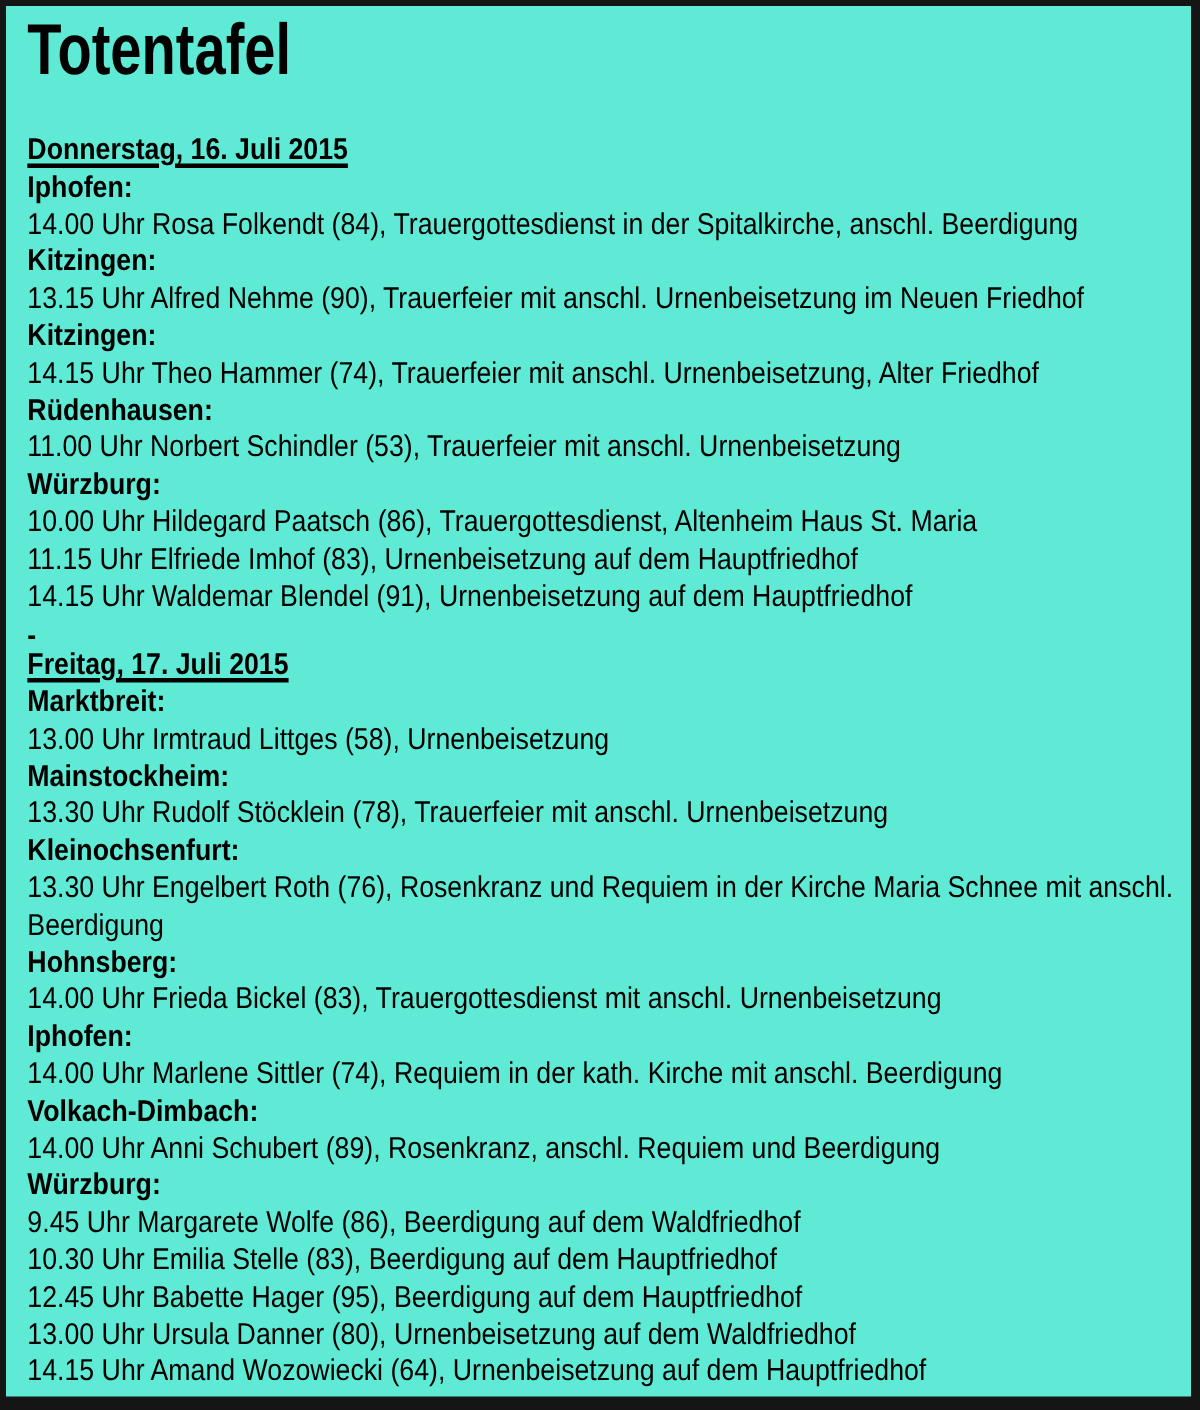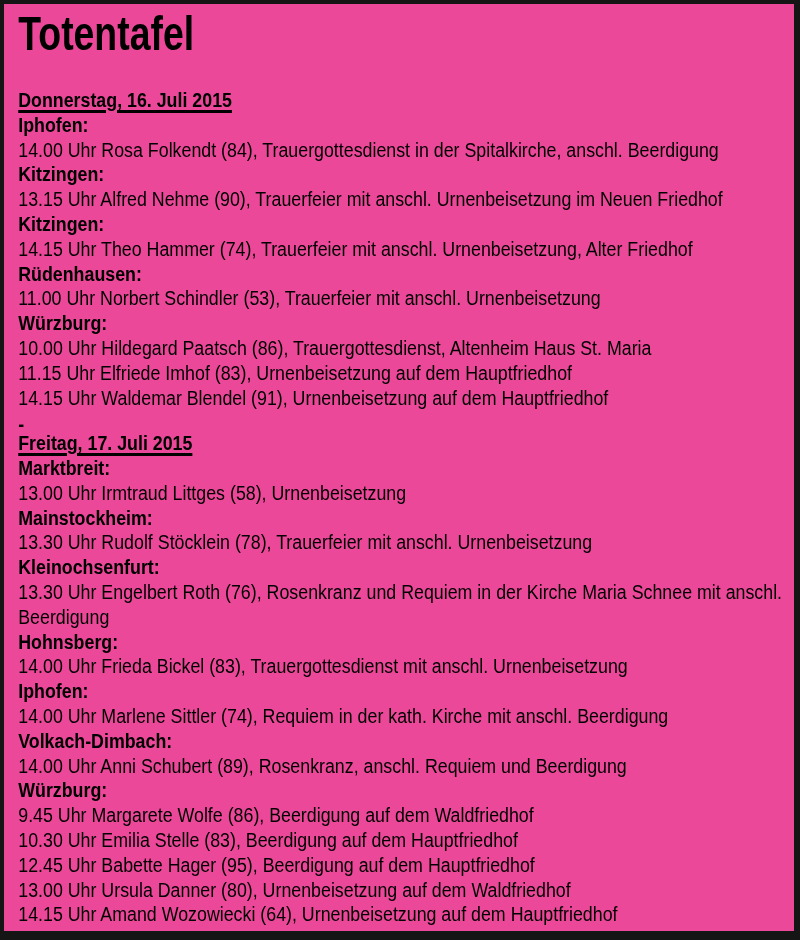--- a/index.html
+++ b/index.html
@@ -5,21 +5,21 @@
   html, body {
     margin: 0;
     padding: 0;
     background: #ffffff;
   }
   .page {
     position: relative;
     width: 800px;
     height: 940px;
     box-sizing: border-box;
-    background: #ec4899;
+    background: #5eead4;
     border-style: solid;
     border-color: #151515;
     border-width: 4px 6px 9px 4px;
     overflow: hidden;
     font-family: "Liberation Sans", "DejaVu Sans", sans-serif;
     color: #000000;
   }
   
   .condense {
     width: 899px;

